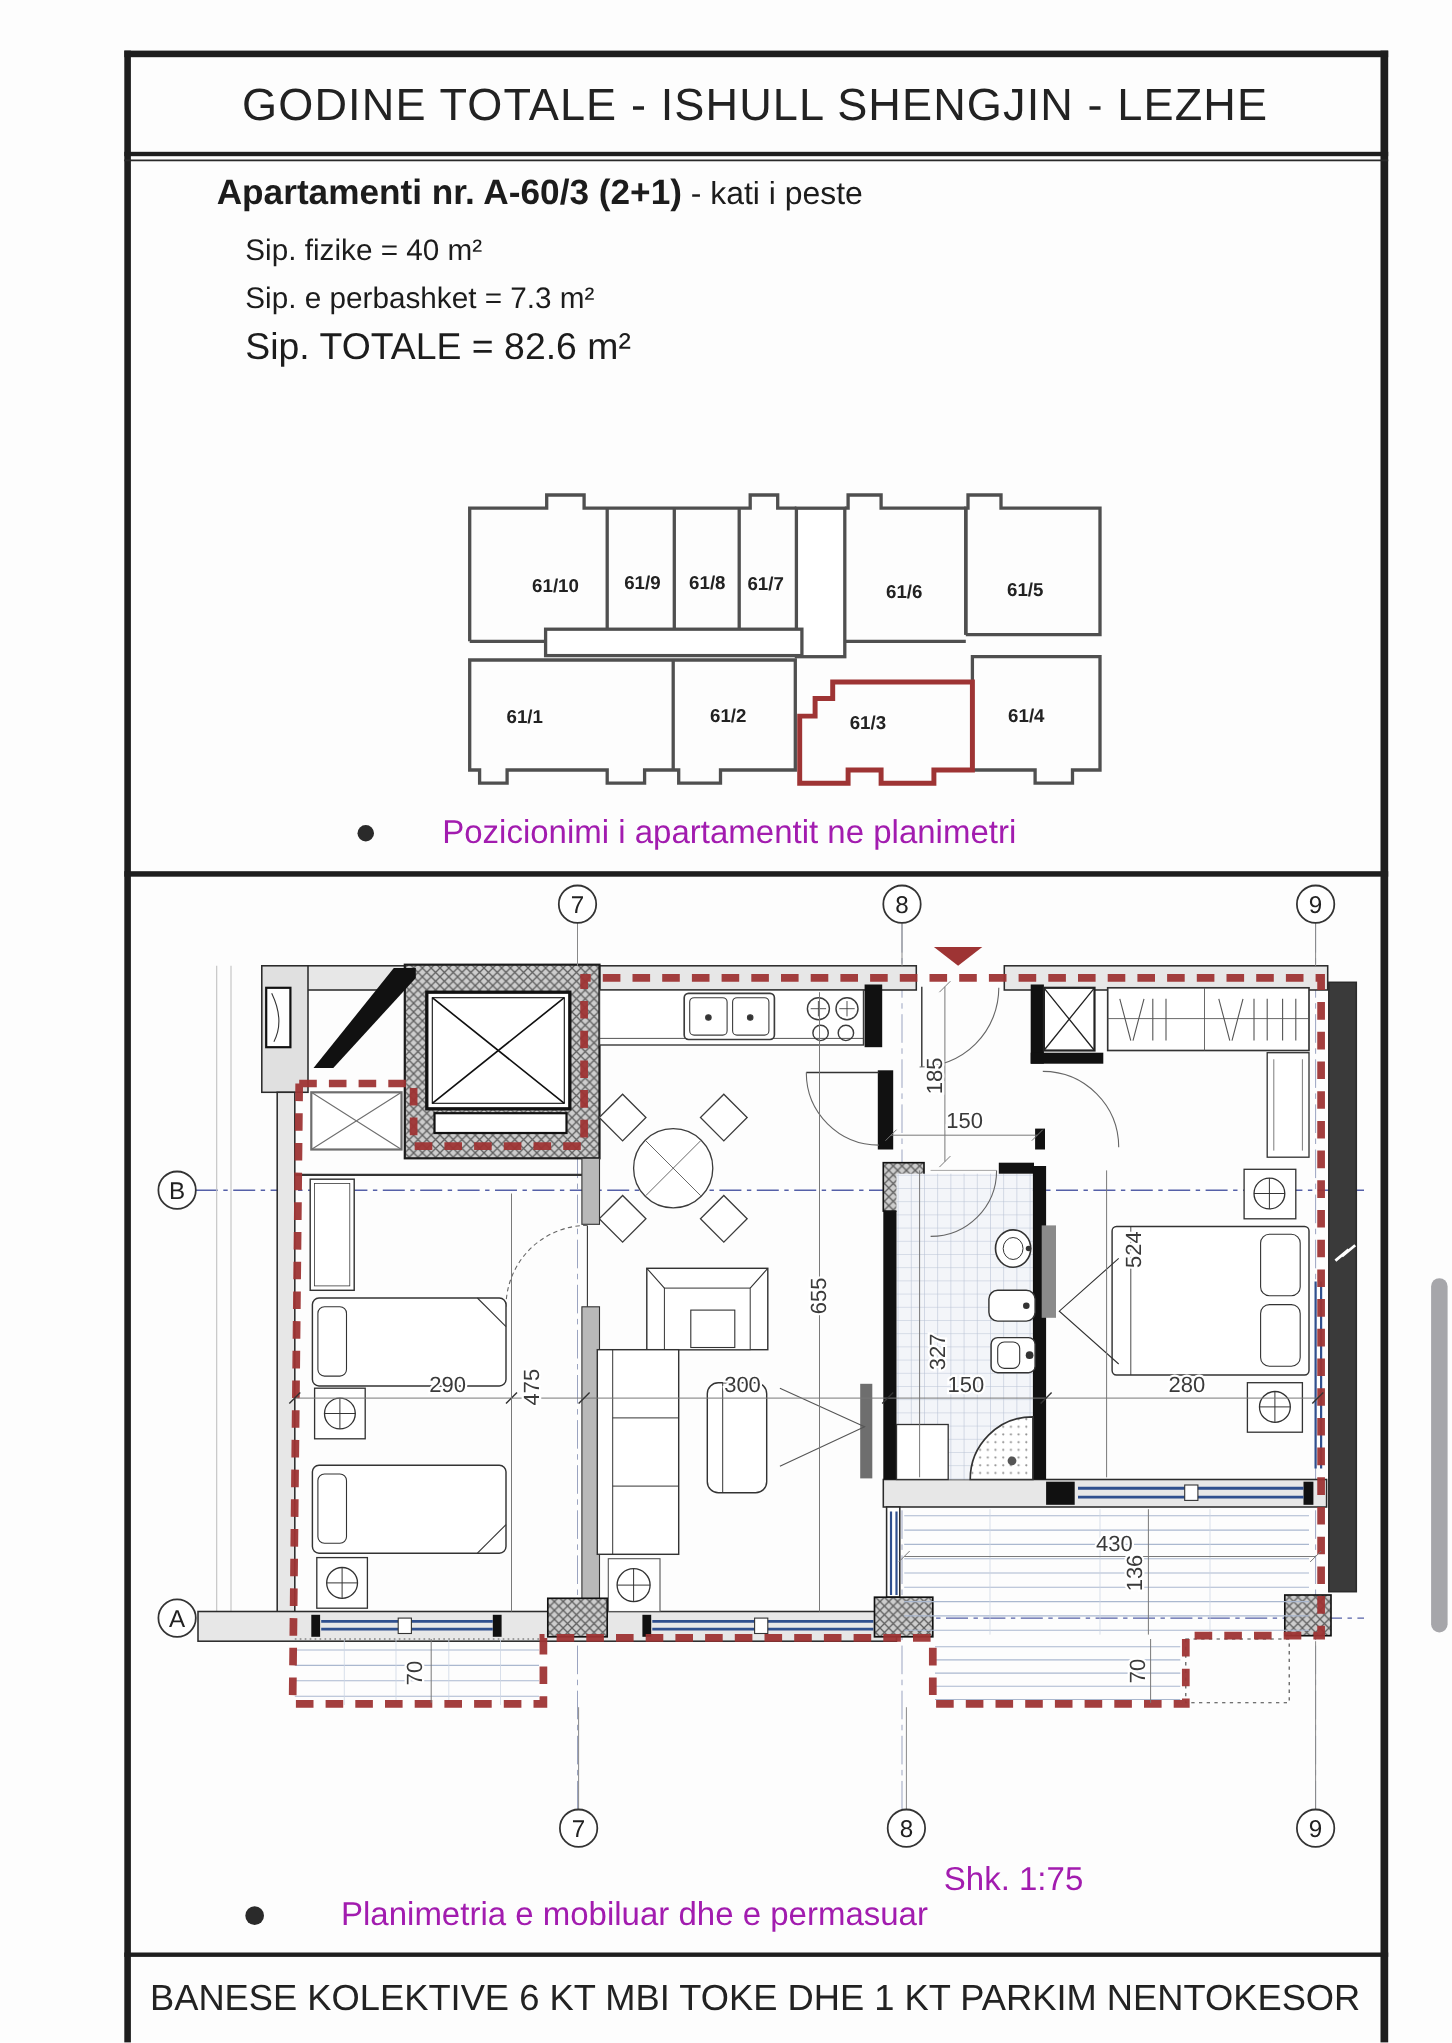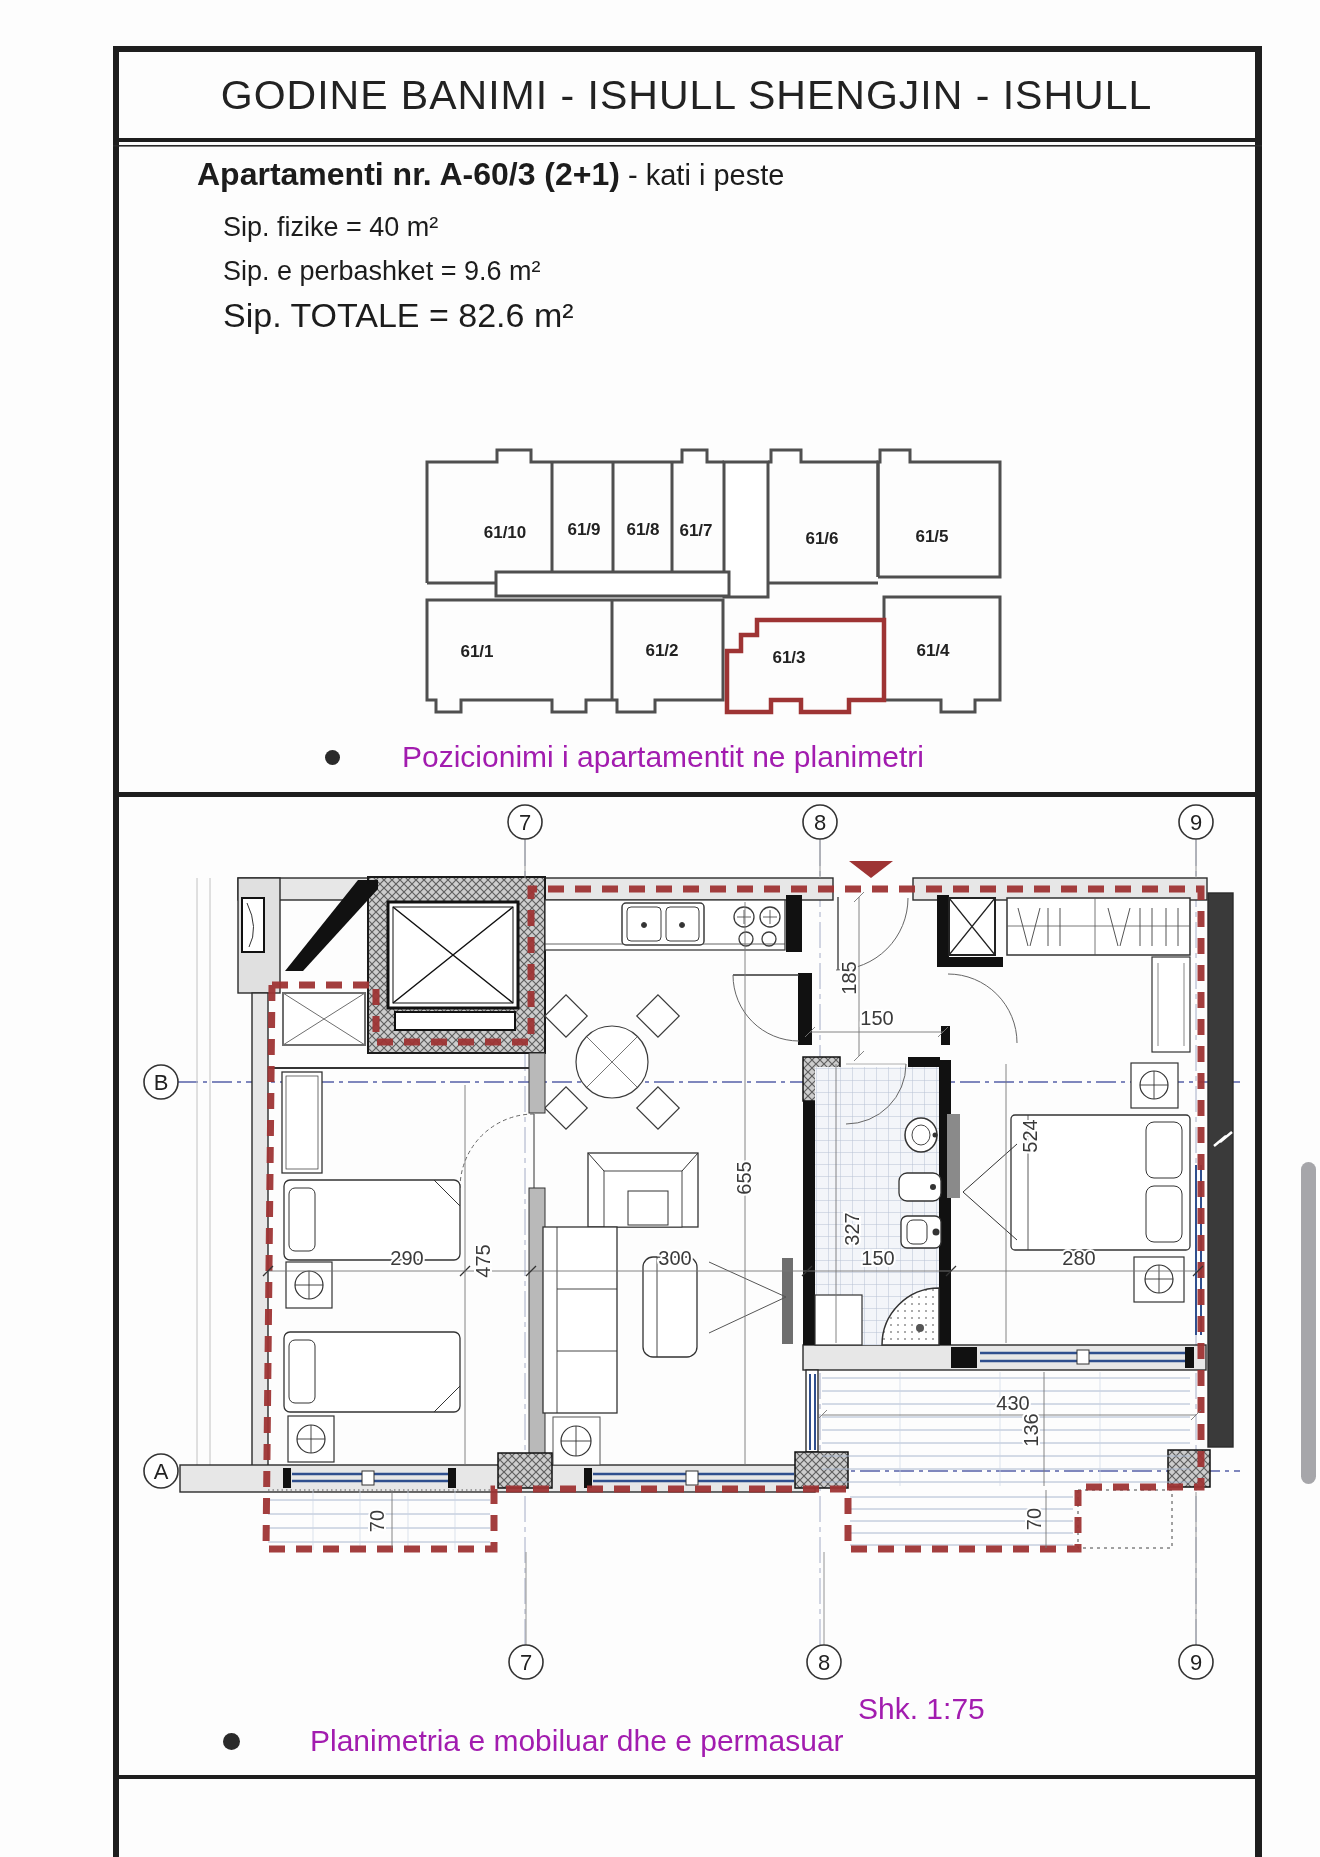--- a/index.html
+++ b/index.html
@@ -322,31 +322,32 @@
           <text class="bub" x="526" y="1670">7</text>
           <text class="bub" x="824" y="1670">8</text>
           <text class="bub" x="1196" y="1670">9</text>
           <text class="bub" x="161" y="1090">B</text>
           <text class="bub" x="161" y="1479">A</text>
         </g>
       </g>
     </g>
   </svg>
 
-  <div class="abs" id="title">GODINE BANIMI - ISHULL SHENGJIN - ISHULL</div>
+  <div class="abs" id="title">GODINE TOTALE - ISHULL SHENGJIN - LEZHE</div>
 
   <div class="abs" id="apt-heading">
     <span>Apartamenti nr. A-60/3 (2+1)</span><span class="suffix"> - kati i peste</span>
   </div>
   <div class="abs info-line" style="top:212px">Sip. fizike = 40 m²</div>
-  <div class="abs info-line" style="top:256px">Sip. e perbashket = 9.6 m²</div>
+  <div class="abs info-line" style="top:256px">Sip. e perbashket = 7.3 m²</div>
   <div class="abs" id="info-total">Sip. TOTALE = 82.6 m²</div>
 
   <div class="abs bullet" style="left:325px;top:750px;width:15px;height:15px"></div>
   <div class="abs caption" style="left:402px;top:740px">Pozicionimi i apartamentit ne planimetri</div>
 
   <div class="abs bullet" style="left:223px;top:1733px;width:17px;height:17px"></div>
   <div class="abs caption" style="left:310px;top:1724px">Planimetria e mobiluar dhe e permasuar</div>
   <div class="abs caption" style="left:858px;top:1692px">Shk. 1:75</div>
 
+  <div class="abs" id="footer">BANESE KOLEKTIVE 6 KT MBI TOKE  DHE 1 KT PARKIM NENTOKESOR</div>
 
   <div class="abs" id="scrollbar-thumb"></div>
 </div>
 
 </body></html>

